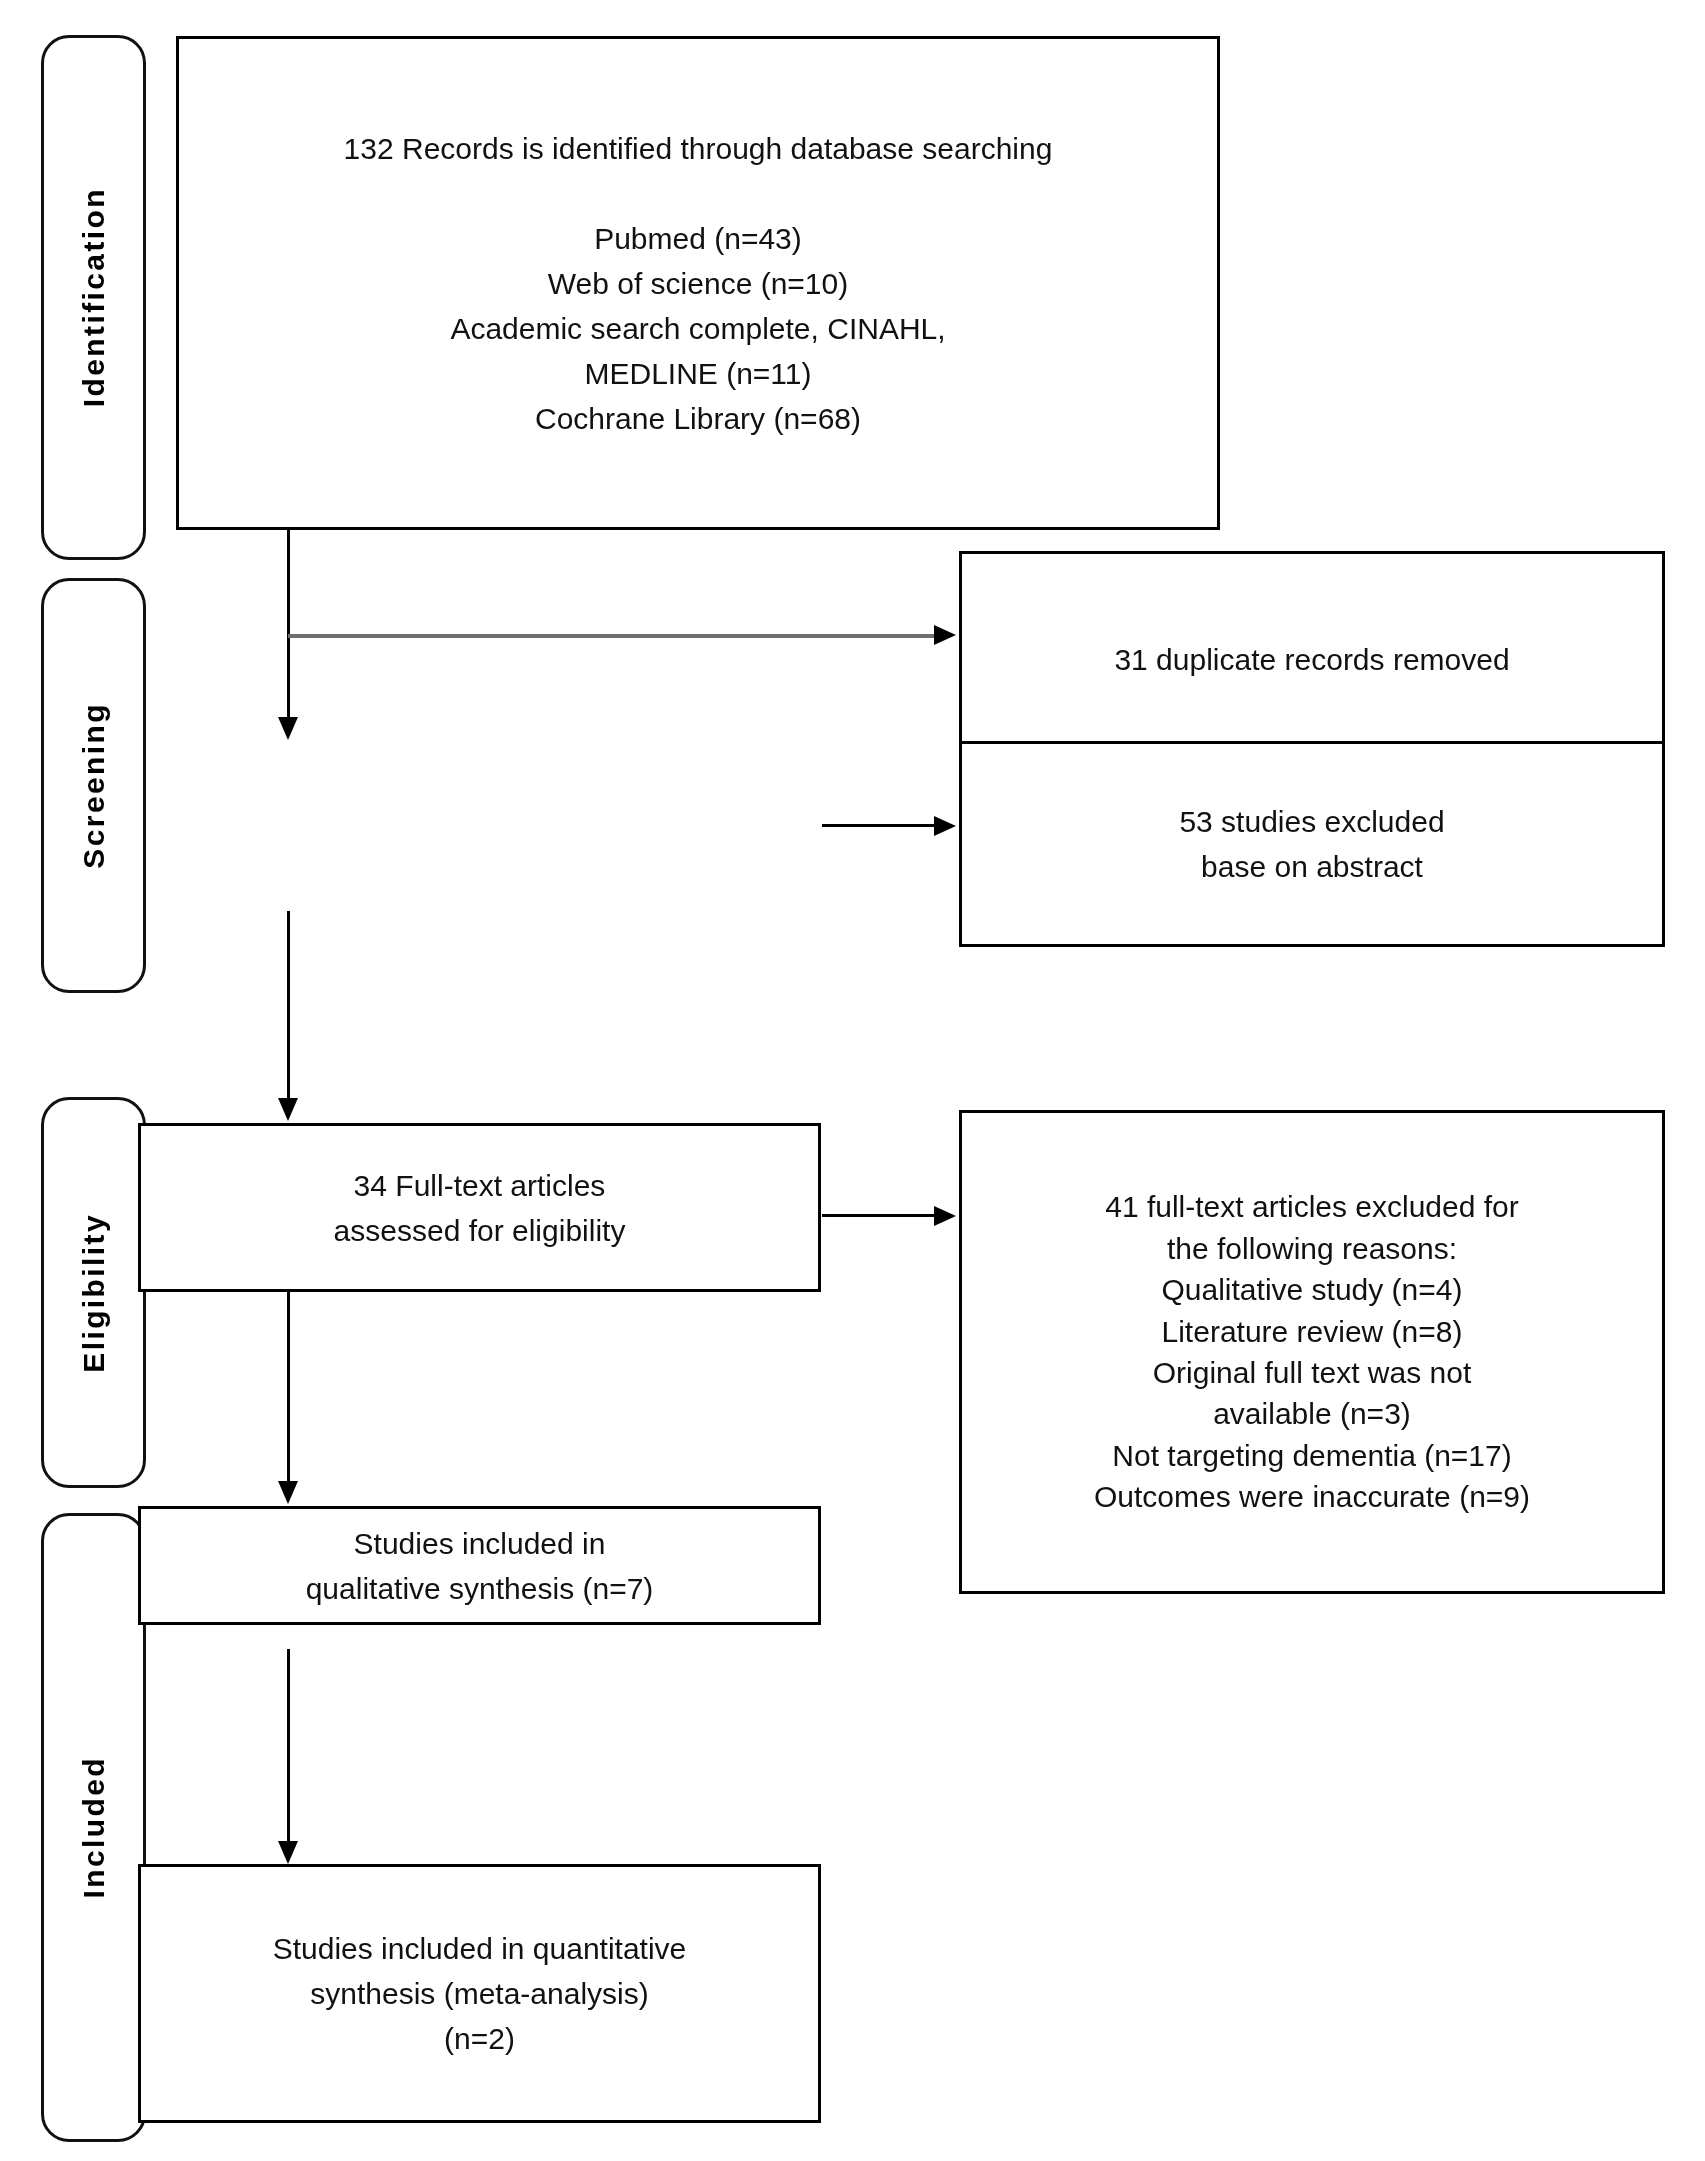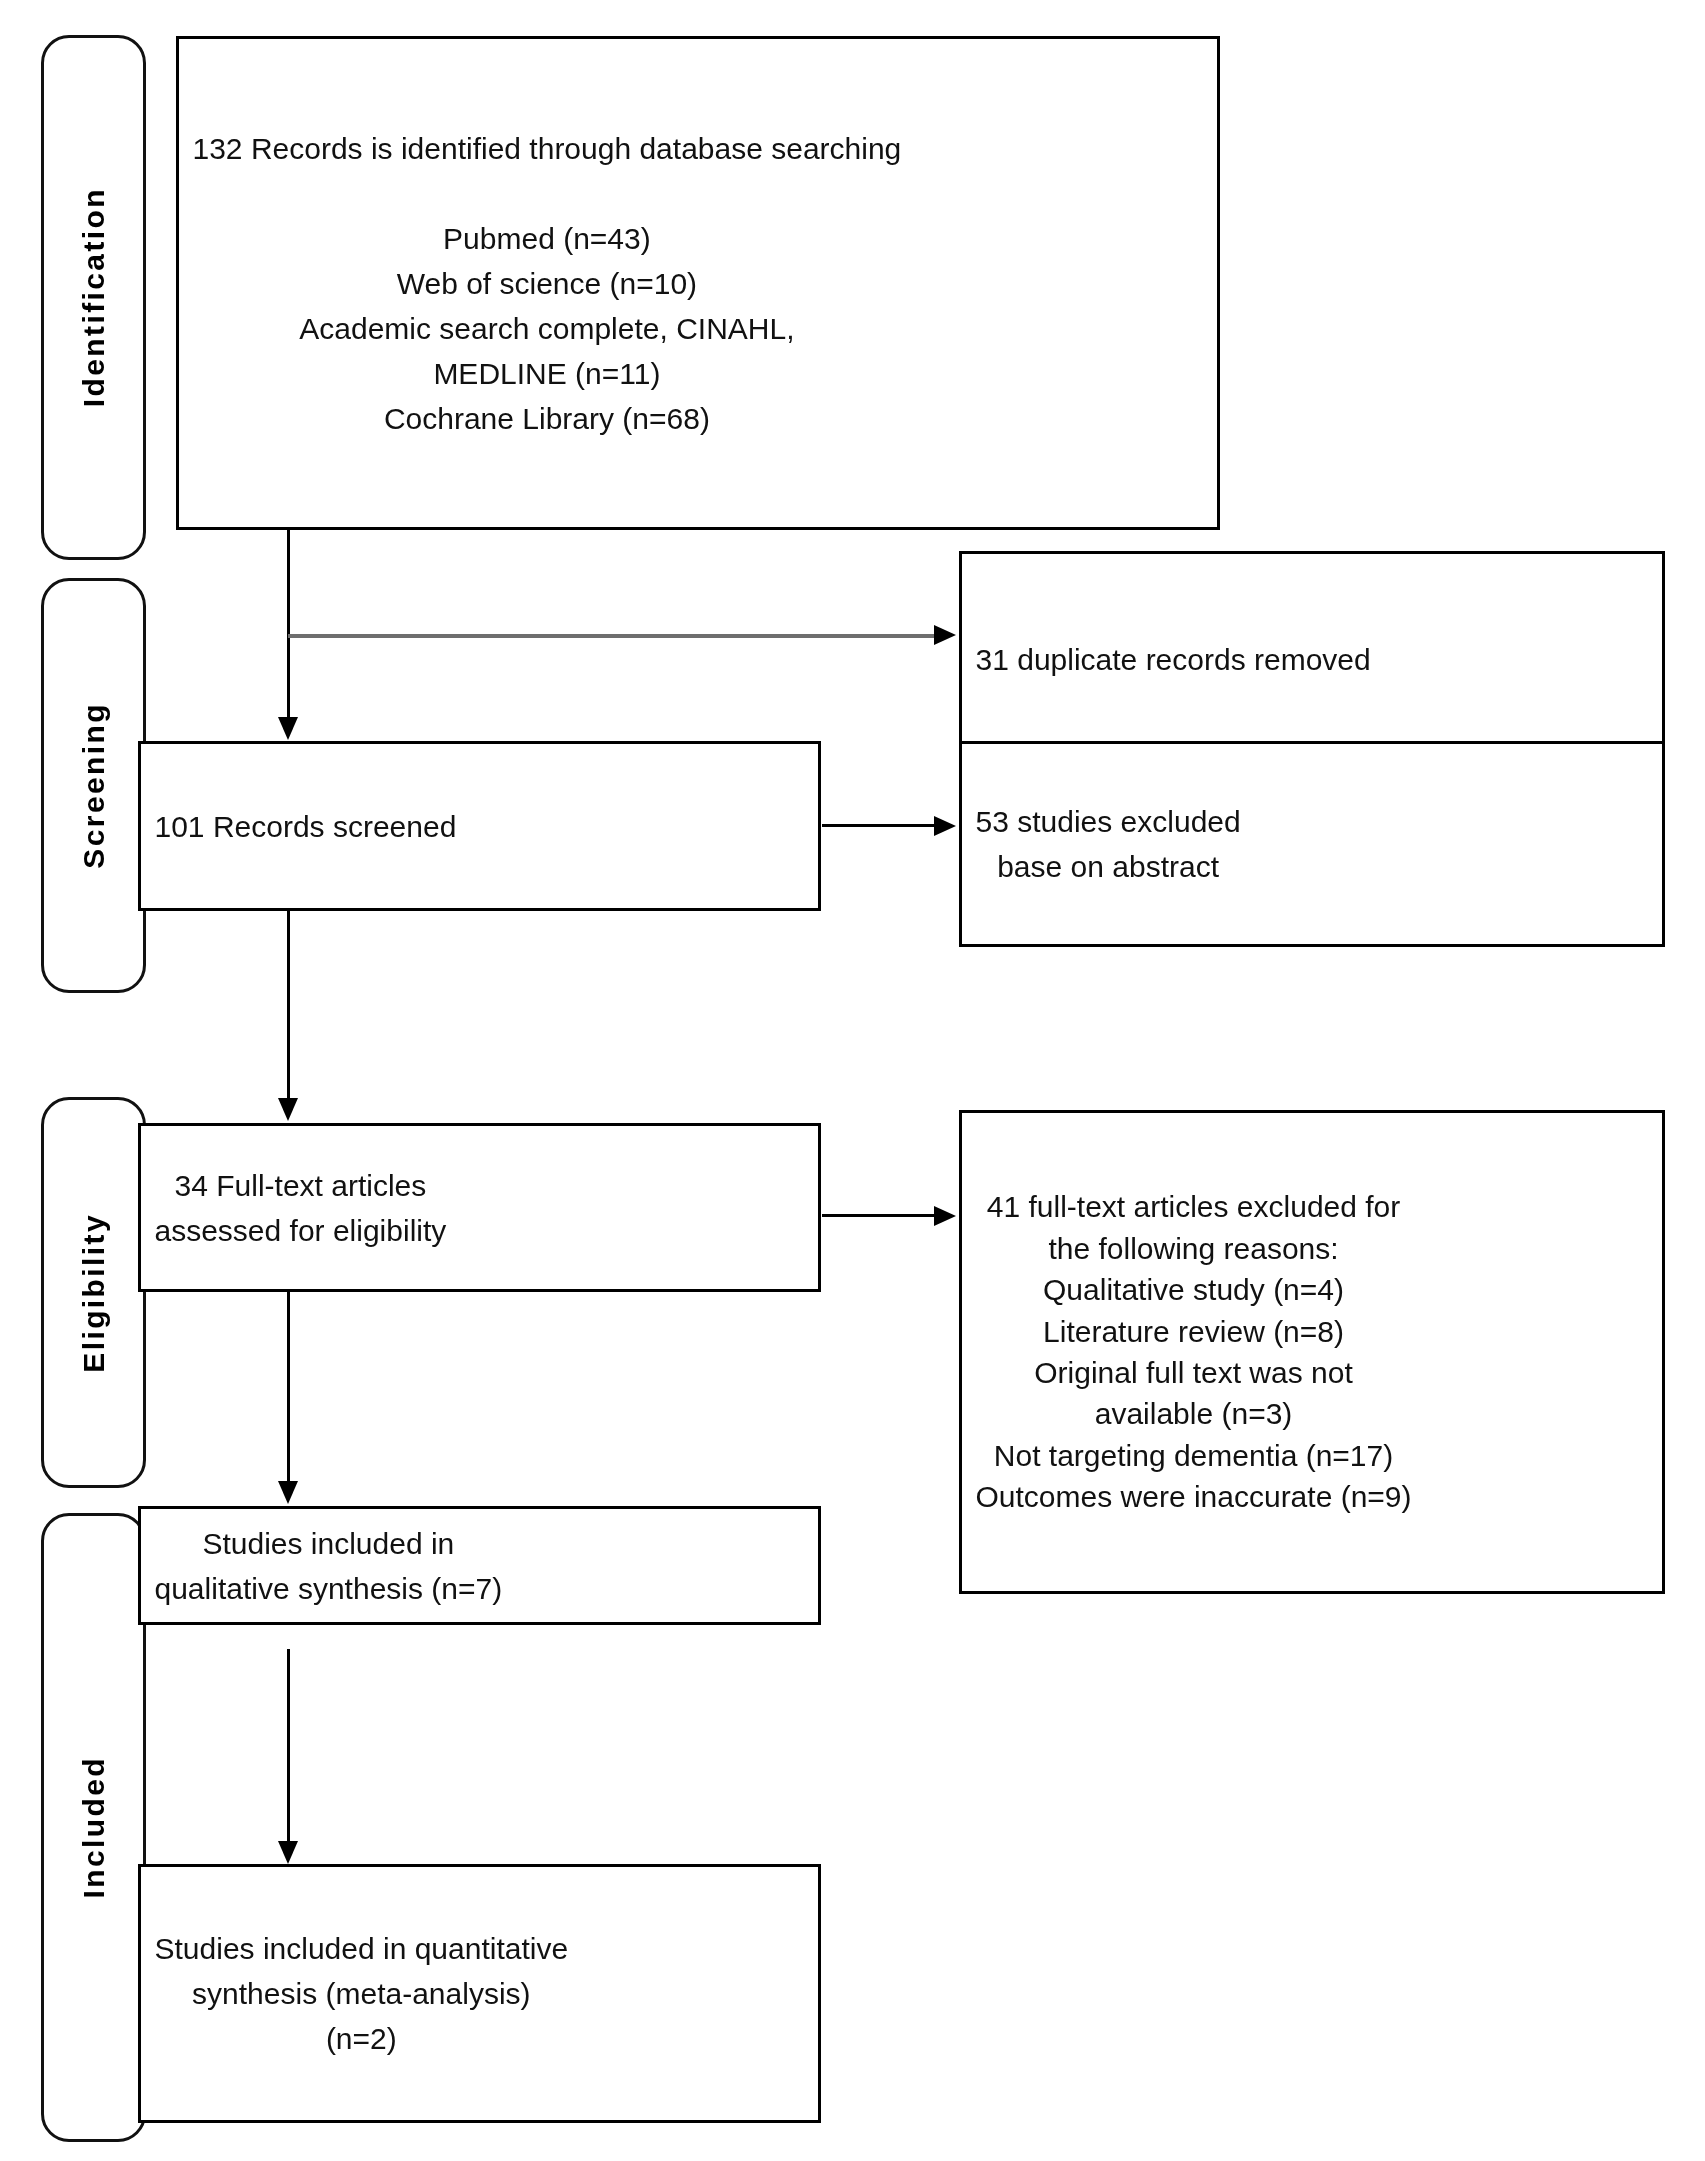--- a/index.html
+++ b/index.html
@@ -37,20 +37,21 @@
   }
 
   
   .flow-box{
     position:absolute;
     border:3.4px solid #000000;
     background:#ffffff;
     box-sizing:border-box;
     display:flex;
     align-items:center;
+    justify-content:center;
     text-align:center;
   }
   .flow-box .box-text{
     font-size:30px;
     line-height:1.50;
     color:#111;
     padding:0 13.5px;
     white-space:pre-line;
   }
   .flow-box.tight .box-text{ line-height:1.38; }
@@ -117,23 +118,20 @@
   <div class="vline" style="left:287px; top:530px; height:202px;"></div>
   <div class="arrow-down" style="left:278px; top:717px;"></div>
 
   <div class="hline grey" style="left:288px; top:634px; width:646px;"></div>
   <div class="arrow-right" style="left:934px; top:625px;"></div>
 
   <div class="flow-box" style="left:959px; top:551px; width:706px; height:217px;">
     <span class="box-text">31 duplicate records removed</span>
   </div>
 
-  <div class="flow-box" style="left:138px; top:741px; width:683px; height:170px;">
-    <span class="box-text">101 Records screened</span>
-  </div>
 
   <div class="hline" style="left:822px; top:824px; width:113px;"></div>
   <div class="arrow-right" style="left:934px; top:816px;"></div>
 
   <div class="flow-box" style="left:959px; top:741px; width:706px; height:206px;">
     <span class="box-text">53 studies excluded
 base on abstract</span>
   </div>
 
   <div class="vline" style="left:287px; top:911px; height:188px;"></div>

